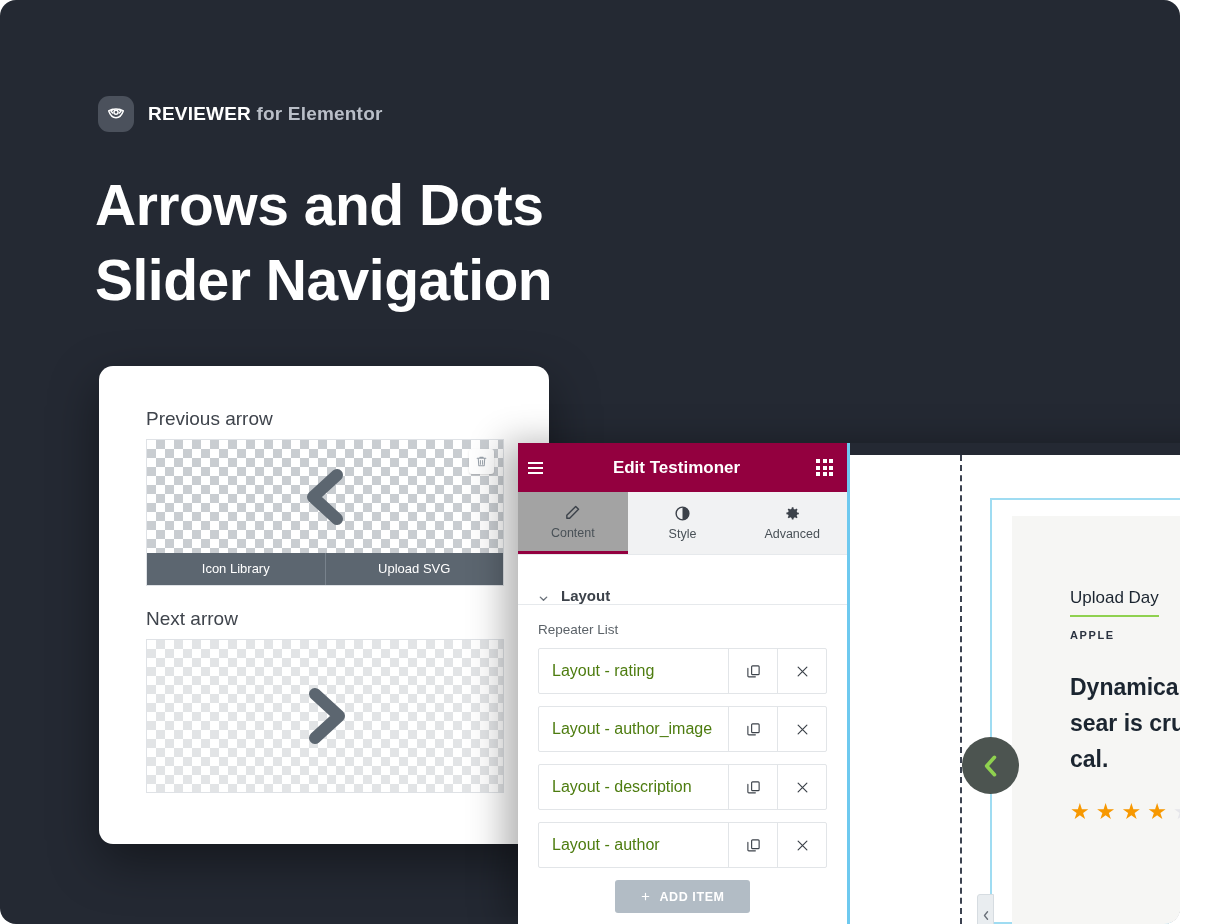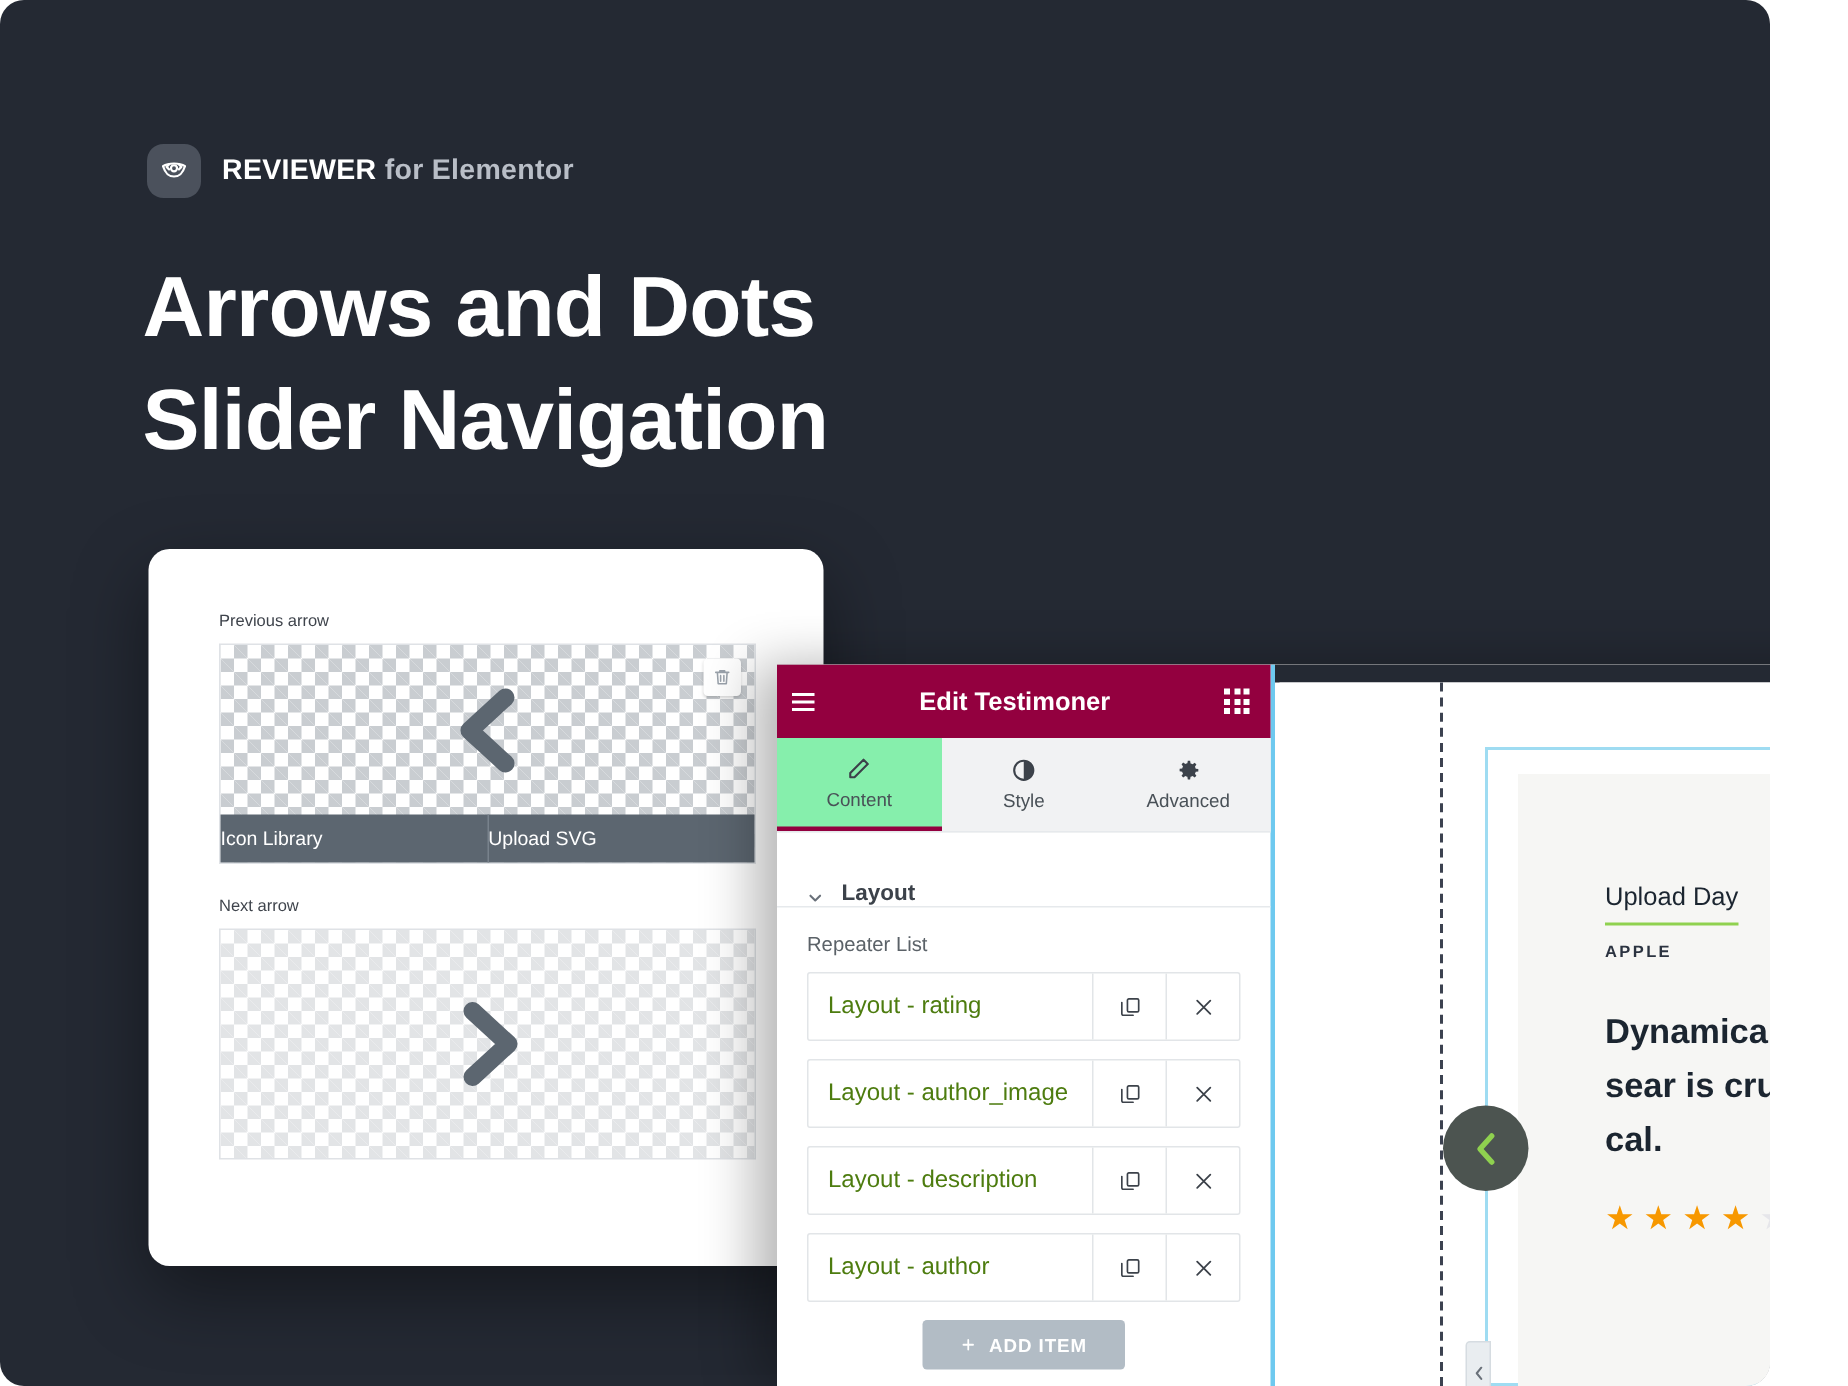--- a/index.html
+++ b/index.html
@@ -51,21 +51,21 @@
   
   #settings-card {
     position:absolute; left:99px; top:366px;
     width:450px; height:478px;
     background:#ffffff;
     border-radius:14px;
     box-shadow:0 18px 50px rgba(0,0,0,0.42);
     padding:42px 45px 0 47px;
   }
   .field-label {
-    font-size:11px; color:#3f444c; margin-bottom:9px;
+    font-size:19px; color:#3f444c; margin-bottom:9px;
   }
   .pick-box {
     position:relative;
     width:358px;
     border:1px solid #dfe2e6;
     background-color:#ffffff;
     background-image:
       linear-gradient(45deg,#c9cdd1 25%,transparent 25%,transparent 75%,#c9cdd1 75%),
       linear-gradient(45deg,#c9cdd1 25%,transparent 25%,transparent 75%,#c9cdd1 75%);
     background-size:18px 18px;
@@ -87,21 +87,21 @@
     background:#ffffff;
     display:flex; align-items:center; justify-content:center;
     box-shadow:0 1px 2px rgba(0,0,0,.15);
     cursor:pointer;
   }
   .pick-actions {
     display:flex;
     background:#5c6670;
   }
   .pick-actions > div {
-    flex:1; text-align:left;
+    flex:1; text-align:center;
     color:#ffffff; font-size:13px;
     padding:8px 0 9px;
     cursor:pointer;
   }
   .pick-actions > div + div { border-left:1px solid #78828c; }
 
   
   #editor {
     position:absolute; left:518px; top:443px;
     width:714px; height:481px;
@@ -139,21 +139,21 @@
     display:flex; height:63px;
     border-bottom:1px solid #e6e9ec;
     background:#f1f2f3;
   }
   .tab {
     flex:1; display:flex; flex-direction:column;
     align-items:center; justify-content:center; gap:5px;
     font-size:12.5px; color:#495157; cursor:pointer;
     background:#f1f2f3;
   }
-  .tab.active { background:#86efac; border-bottom:3px solid #93003f; }
+  .tab.active { background:#a3a3a3; border-bottom:3px solid #93003f; }
 
   #section-head {
     height:50px; display:flex; align-items:flex-end; gap:12px;
     padding:0 20px; border-bottom:1px solid #e6e9ec;
     font-size:15px; font-weight:bold; color:#3c424a;
     cursor:pointer;
   }
   #panel-body { padding:17px 20px 0; }
   #repeater-label { font-size:13.5px; color:#5b6268; margin-bottom:11px; }
 

